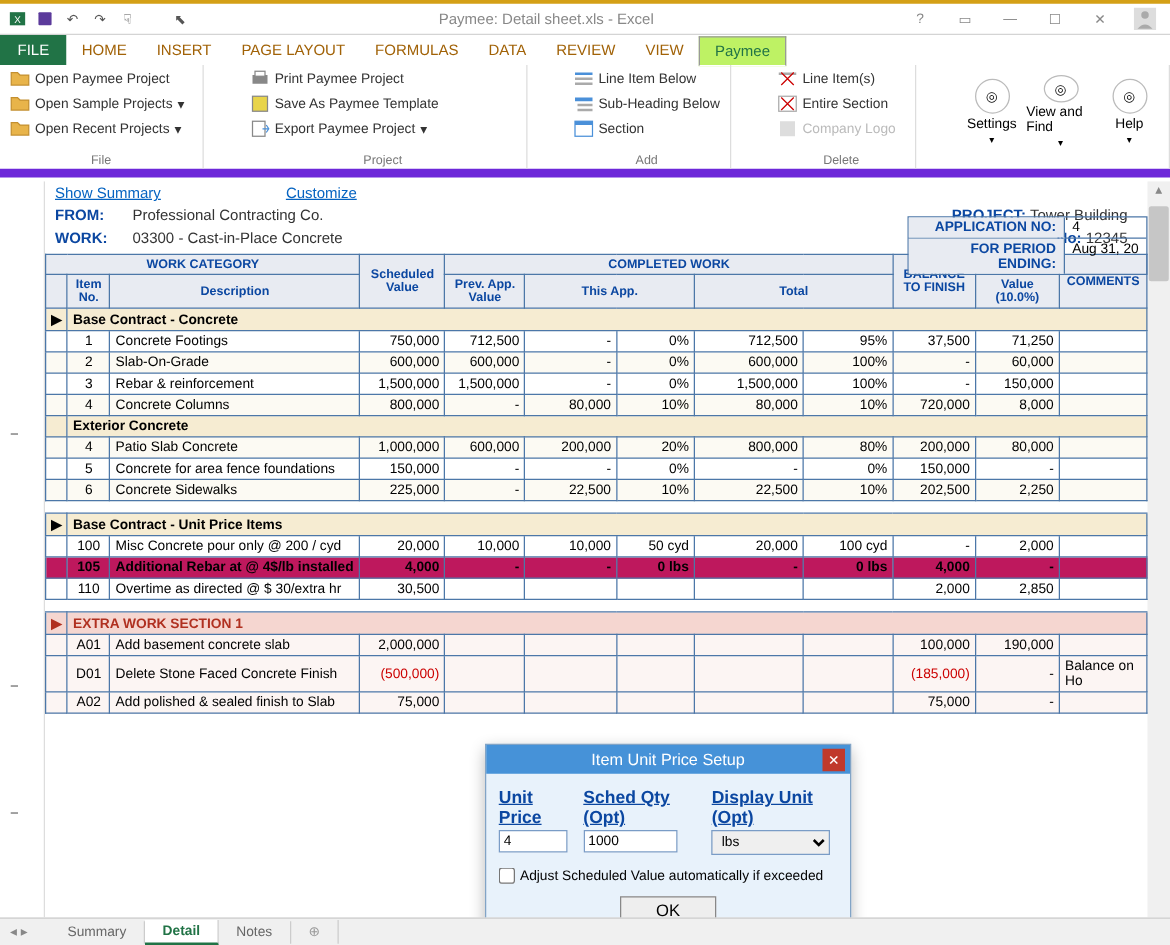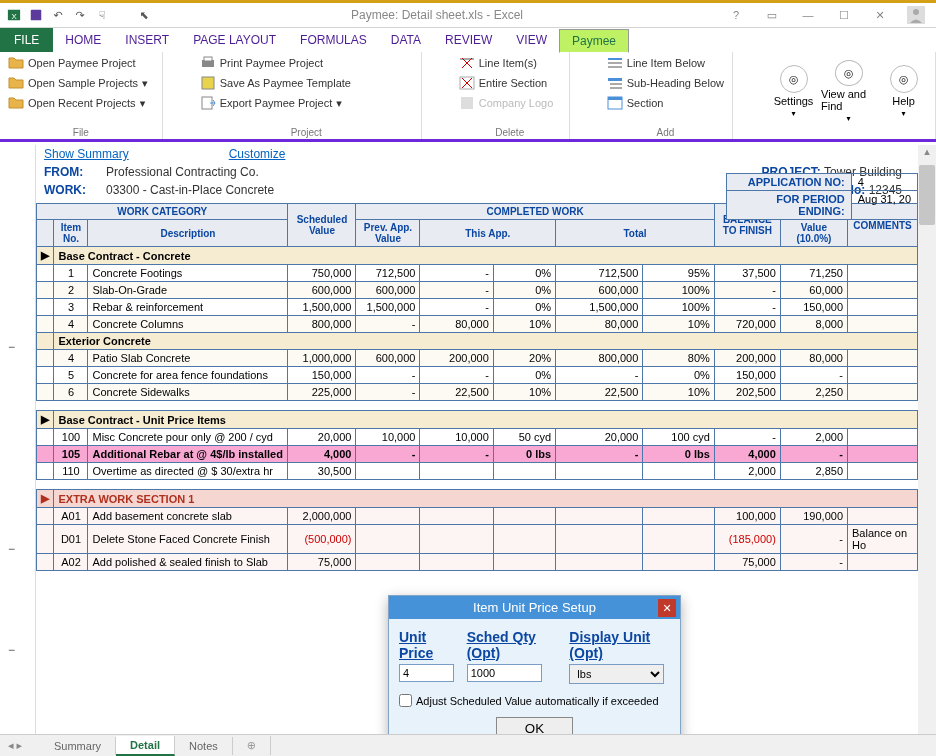--- a/index.html
+++ b/index.html
@@ -10,25 +10,25 @@
 .qat { display: flex; align-items: center; gap: 2px; padding-left: 4px; }
 .qat-item { width: 20px; height: 20px; display: flex; align-items: center; justify-content: center; cursor: pointer; color: #555; }
 .qat-item svg { width: 14px; height: 14px; }
 .title-center { flex: 1; text-align: center; color: #888; font-size: 12px; }
 .title-right { display: flex; align-items: center; gap: 4px; padding-right: 4px; }
 .win-ctrl { width: 32px; height: 24px; display: flex; align-items: center; justify-content: center; color: #888; cursor: pointer; }
 
 
 .menubar { height: 24px; display: flex; align-items: center; background: #fff; }
 .file-tab { background: #217346; color: #fff; padding: 4px 14px; font-size: 12px; height: 24px; display: flex; align-items: center; }
-.tab { padding: 4px 12px; font-size: 12px; color: #4c1d95; cursor: pointer; height: 24px; display: flex; align-items: center; }
+.tab { padding: 4px 12px; font-size: 12px; color: #a16207; cursor: pointer; height: 24px; display: flex; align-items: center; }
 .tab.active { border: 1px solid #999; border-bottom: 1px solid #fff; background: #bef264; color: #217346; position: relative; top: 1px; }
 
 
-.ribbon { height: 90px; background: #fff; border-bottom: 3px solid #6d28d9; display: flex; gap: 29px; }
+.ribbon { height: 90px; background: #fff; border-bottom: 7px solid #6d28d9; display: flex; gap: 29px; }
 .rgroup { border-right: 1px solid #ddd; padding: 2px 4px; display: flex; flex-direction: column; position: relative; }
 .rgroup-label { position: absolute; bottom: 1px; left: 0; right: 0; text-align: center; font-size: 10px; color: #777; }
 .rgroup-body { flex: 1; display: flex; flex-direction: column; gap: 2px; padding-bottom: 14px; }
 .ritem { display: flex; align-items: center; gap: 4px; padding: 1px 4px; font-size: 11px; color: #333; cursor: pointer; white-space: nowrap; }
 .ritem svg, .ritem .icon-box { width: 16px; height: 16px; flex-shrink: 0; }
 .rbig { display: flex; flex-direction: column; align-items: center; justify-content: center; width: 55px; gap: 2px; cursor: pointer; font-size: 11px; }
 .rbig-icon { width: 28px; height: 28px; border: 1px solid #bbb; border-radius: 50%; display: flex; align-items: center; justify-content: center; }
 
 
 .sheetarea { position: absolute; top: 145px; left: 0; right: 0; bottom: 22px; overflow: hidden; background: #fff; }
@@ -53,21 +53,21 @@
 .table-wrap { margin-top: 4px; }
 table.grid { border-collapse: collapse; width: 100%; font-size: 11px; }
 .grid th, .grid td { border: 1px solid #4c77a8; padding: 2px 4px; }
 .grid th { background: #e8ebf2; color: #0b47a1; font-weight: bold; text-align: center; font-size: 10px; }
 .grid td { text-align: right; }
 .grid td.left { text-align: left; }
 .grid td.center { text-align: center; }
 .grid tr.sheading td { background: #f6ecd2; font-weight: bold; }
 .grid tr.datarow td { background: #fff; }
 .grid tr.datarow:nth-child(odd) td { background: #fcfaf3; }
-.grid tr.selected td { background: #f9a8d4; font-weight: bold; }
+.grid tr.selected td { background: #be185d; font-weight: bold; }
 .grid tr.extra-head td { background: #f5d6d0; color: #b03020; font-weight: bold; }
 .grid tr.extra-row td { background: #fcf5f3; }
 .red { color: #c00; }
 .outline-mark { position: absolute; color: #555; font-size: 12px; }
 
 
 .dialog { position: absolute; left: 388px; top: 595px; width: 293px; background: #e8f2fb; border: 1px solid #82a4c6; box-shadow: 0 4px 12px rgba(0,0,0,0.3); }
 .dlg-title { background: #4692d8; color: #fff; text-align: center; padding: 4px; font-size: 13px; position: relative; }
 .dlg-close { position: absolute; right: 4px; top: 3px; width: 18px; height: 18px; background: #c0392b; color: #fff; display: flex; align-items: center; justify-content: center; font-size: 11px; cursor: pointer; }
 .dlg-body { padding: 10px; }
@@ -170,20 +170,48 @@
             <span>Save As Paymee Template</span>
           </div>
         <div class="ritem"><svg viewBox="0 0 16 16">
               <rect x="2" y="2" width="10" height="12" fill="#fff" stroke="#888"></rect>
               <path d="M10 8h5M13 5l2 3-2 3" stroke="#4a90d9" fill="none"></path>
             </svg><span>Export Paymee Project</span>▾</div>
       </div>
     </div>
     <div class="rgroup-label">Project</div>
   </div>
+  <div class="rgroup" style="width:140px;">
+    <div class="rgroup-body">
+      <div class="ritem">
+          <svg viewBox="0 0 16 16">
+            <rect x="1" y="3" width="14" height="2" fill="#4a90d9"></rect>
+            <rect x="1" y="7" width="14" height="2" fill="#aaa"></rect>
+            <rect x="1" y="11" width="14" height="2" fill="#aaa"></rect>
+          </svg>
+          <span>Line Item Below</span>
+        </div>
+      <div class="ritem">
+          <svg viewBox="0 0 16 16">
+            <rect x="1" y="3" width="14" height="3" fill="#4a90d9"></rect>
+            <rect x="3" y="8" width="12" height="2" fill="#aaa"></rect>
+            <rect x="3" y="12" width="12" height="2" fill="#aaa"></rect>
+          </svg>
+          <span>Sub-Heading Below</span>
+        </div>
+      <div class="ritem">
+          <svg viewBox="0 0 16 16">
+            <rect x="1" y="2" width="14" height="12" fill="none" stroke="#4a90d9"></rect>
+            <rect x="1" y="2" width="14" height="3" fill="#4a90d9"></rect>
+          </svg>
+          <span>Section</span>
+        </div>
+    </div>
+    <div class="rgroup-label">Add</div>
+  </div>
   <div class="rgroup" style="width:130px;">
     <div class="rgroup-body">
       <div class="ritem">
           <svg viewBox="0 0 16 16">
             <rect x="1" y="3" width="14" height="2" fill="#aaa"></rect>
             <path d="M3 3l10 10M13 3L3 13" stroke="#c00"></path>
           </svg>
           <span>Line Item(s)</span>
         </div>
       <div class="ritem">
@@ -194,48 +222,20 @@
           <span>Entire Section</span>
         </div>
       <div class="ritem" style="color:#bbb;">
           <svg viewBox="0 0 16 16">
             <rect x="2" y="2" width="12" height="12" fill="#ddd"></rect>
           </svg>
           <span>Company Logo</span>
         </div>
     </div>
     <div class="rgroup-label">Delete</div>
-  </div>
-  <div class="rgroup" style="width:140px;">
-    <div class="rgroup-body">
-      <div class="ritem">
-          <svg viewBox="0 0 16 16">
-            <rect x="1" y="3" width="14" height="2" fill="#4a90d9"></rect>
-            <rect x="1" y="7" width="14" height="2" fill="#aaa"></rect>
-            <rect x="1" y="11" width="14" height="2" fill="#aaa"></rect>
-          </svg>
-          <span>Line Item Below</span>
-        </div>
-      <div class="ritem">
-          <svg viewBox="0 0 16 16">
-            <rect x="1" y="3" width="14" height="3" fill="#4a90d9"></rect>
-            <rect x="3" y="8" width="12" height="2" fill="#aaa"></rect>
-            <rect x="3" y="12" width="12" height="2" fill="#aaa"></rect>
-          </svg>
-          <span>Sub-Heading Below</span>
-        </div>
-      <div class="ritem">
-          <svg viewBox="0 0 16 16">
-            <rect x="1" y="2" width="14" height="12" fill="none" stroke="#4a90d9"></rect>
-            <rect x="1" y="2" width="14" height="3" fill="#4a90d9"></rect>
-          </svg>
-          <span>Section</span>
-        </div>
-    </div>
-    <div class="rgroup-label">Add</div>
   </div>
   <div class="rgroup" style="flex-direction:row;padding:8px 4px 16px;">
     <div class="rbig">
         <div class="rbig-icon">◎</div>
         <span>Settings</span>
         <span style="font-size:8px;">▾</span>
       </div>
     <div class="rbig">
         <div class="rbig-icon">◎</div>
         <span>View and Find</span>

